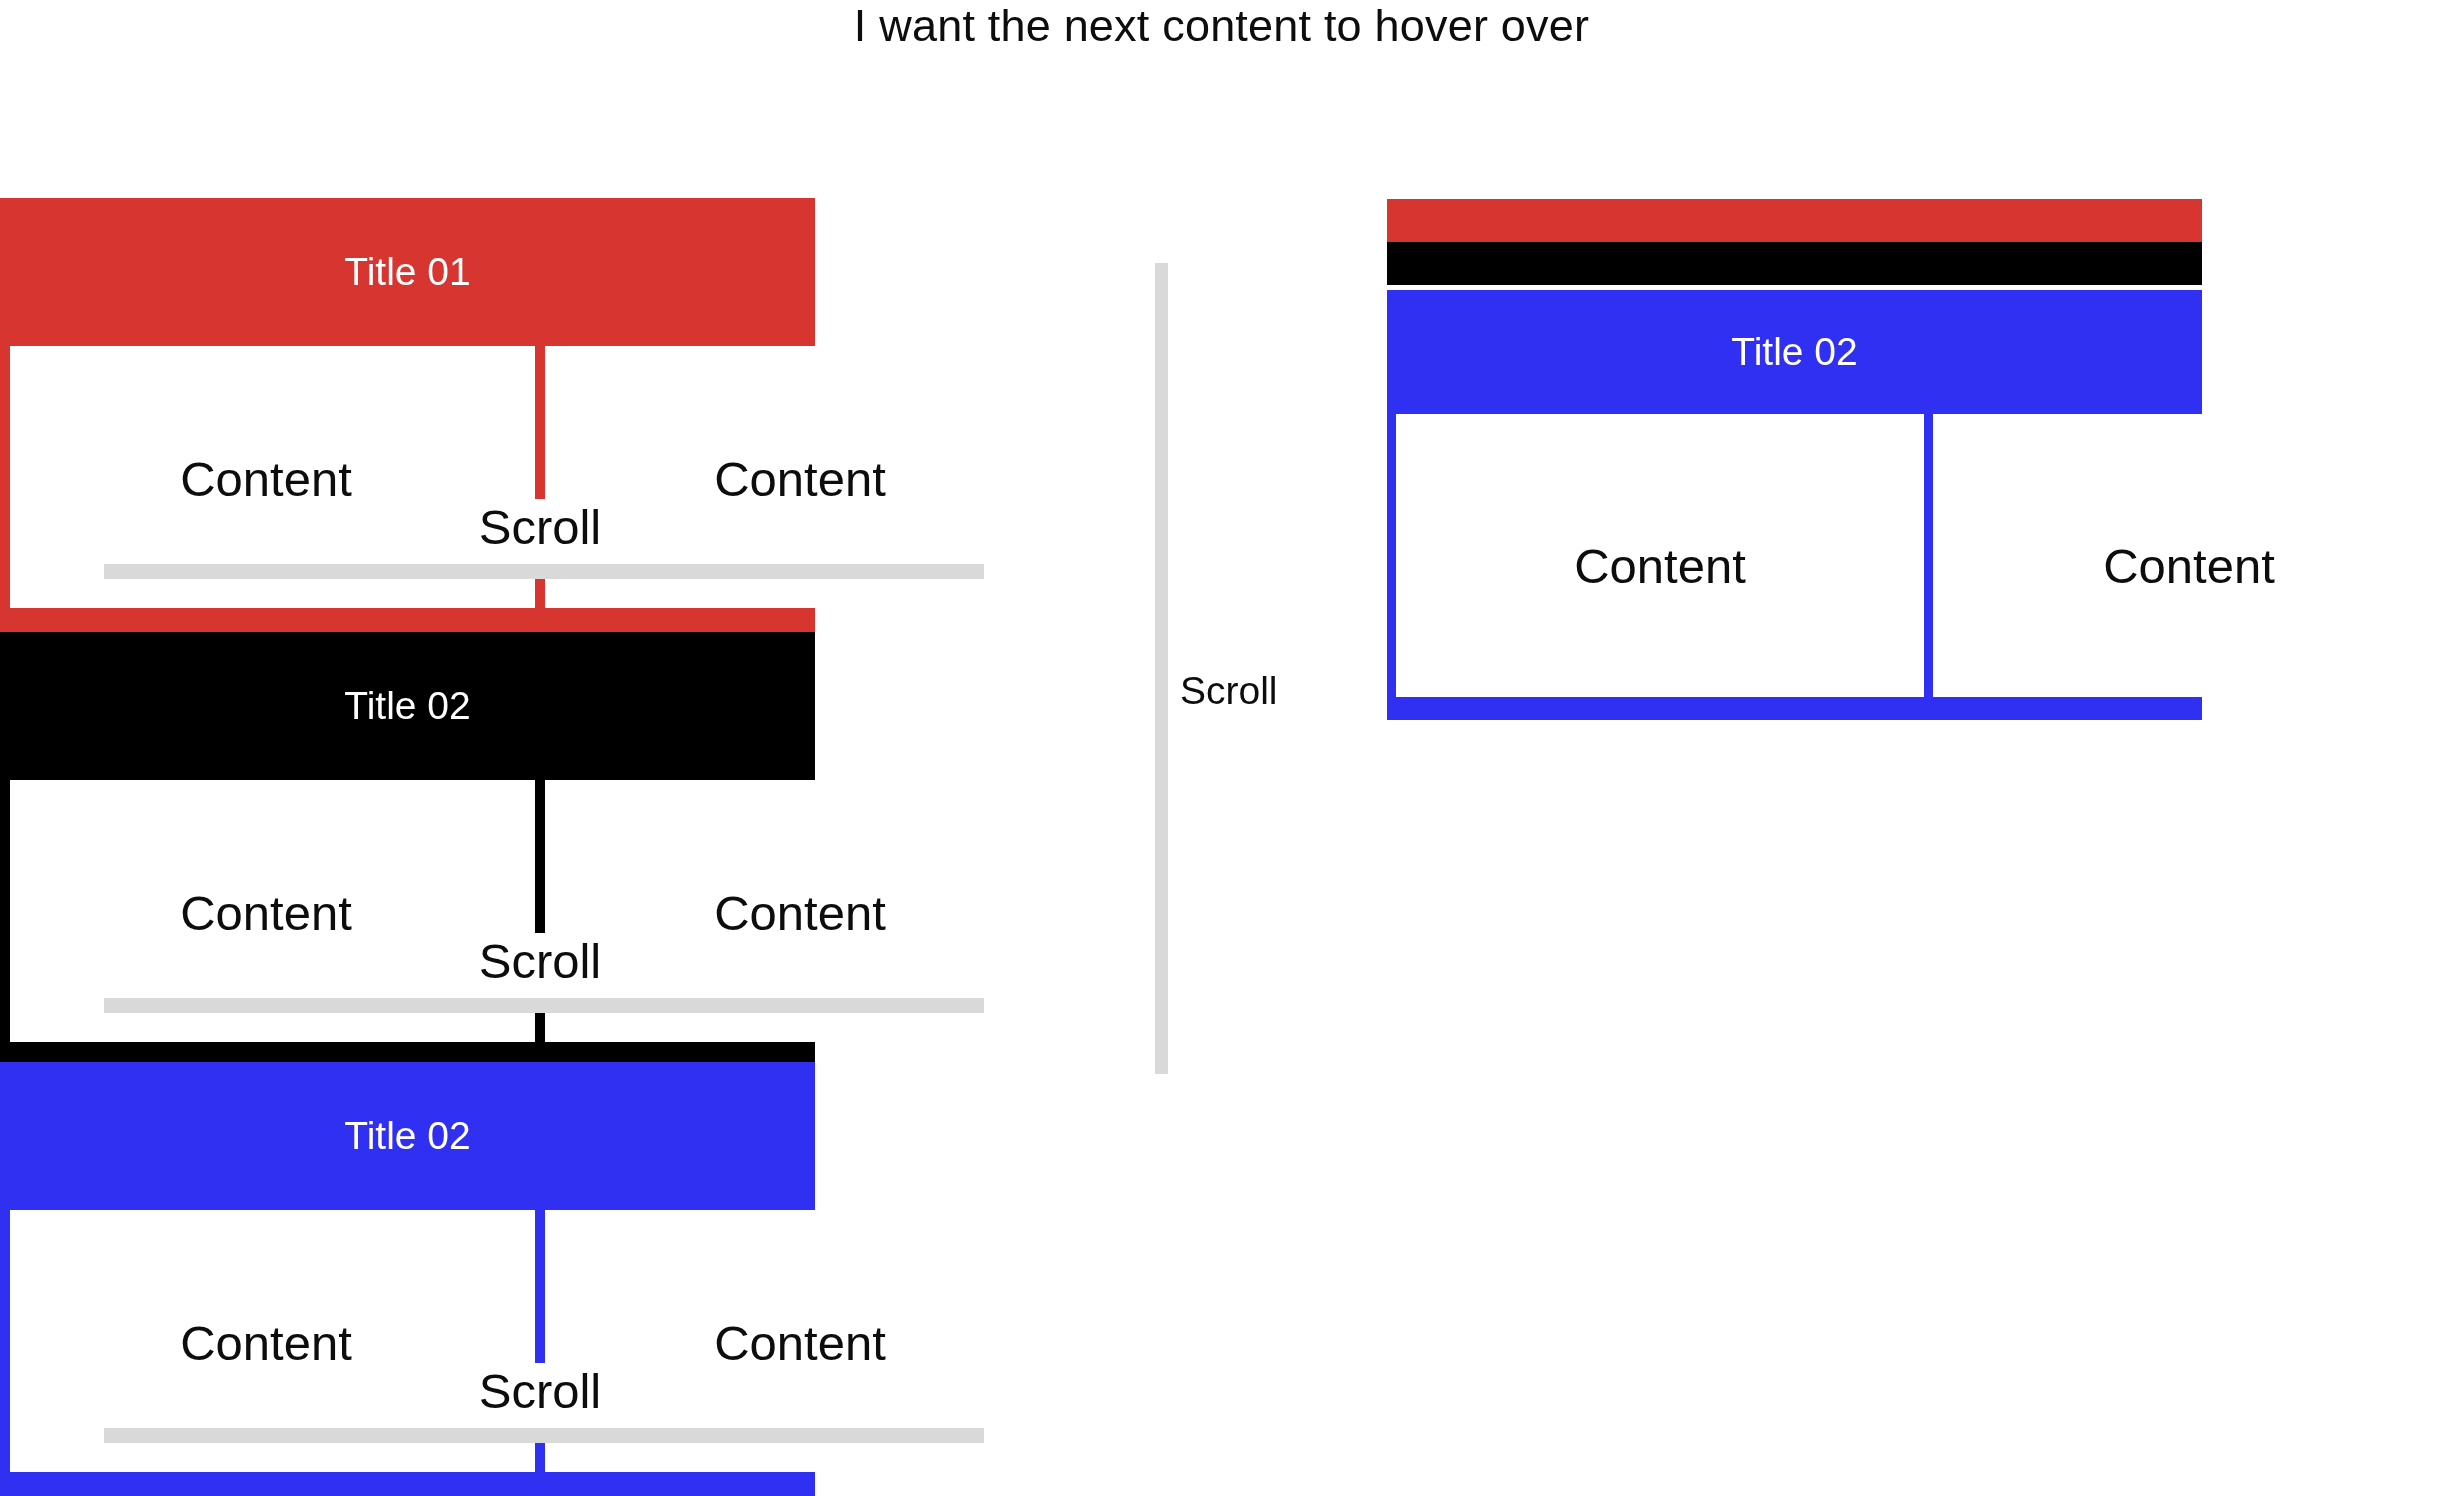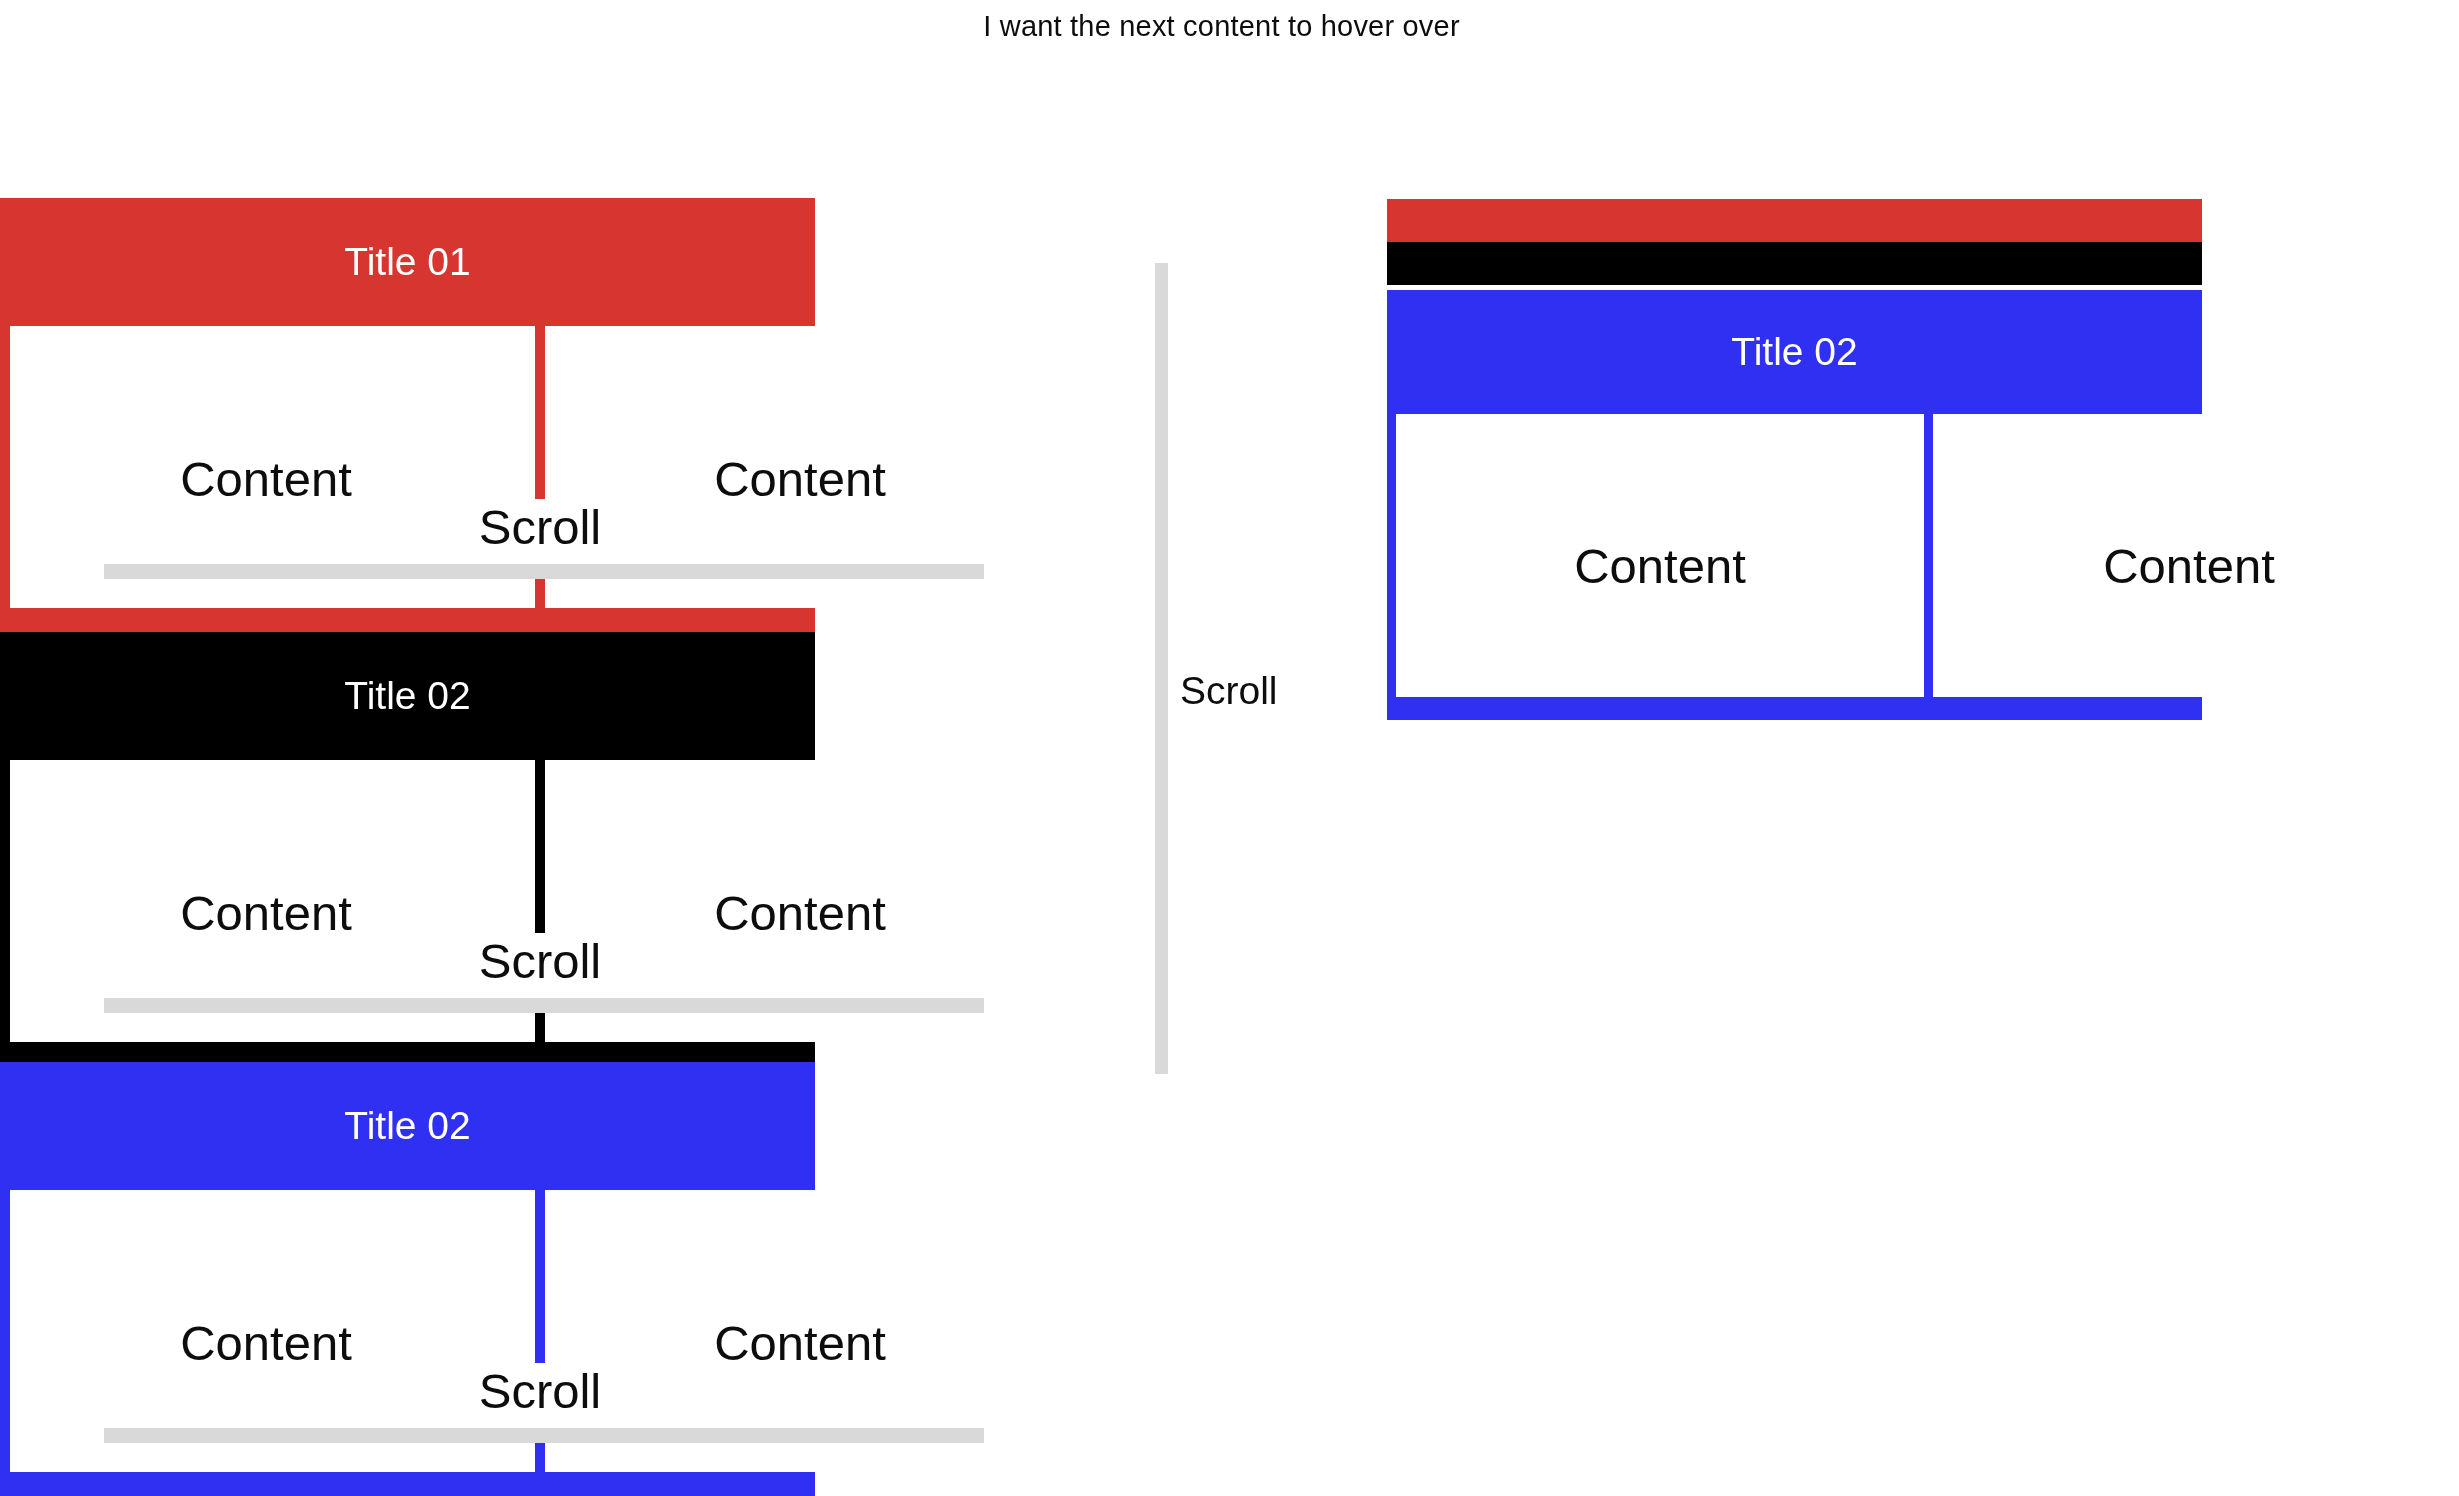--- a/index.html
+++ b/index.html
@@ -16,29 +16,29 @@
   
   .c-red   { background: #d63530; }
   .c-black { background: #000000; }
   .c-blue  { background: #3030f3; }
   .c-gray  { background: #d9d9d9; }
 
   
   .caption {
     left: 0; top: 8; width: 2443px;
     text-align: center;
-    font-size: 29px; line-height: 52px;
+    font-size: 45px; line-height: 52px;
     color: #0d0d0d;
     letter-spacing: 0.2px;
   }
 
   
   .card { left: 0; width: 815px; height: 434px; position: absolute; }
   .card .title-bar {
-    position: absolute; left: 0; top: 0; width: 815px; height: 128px;
+    position: absolute; left: 0; top: 0; width: 815px; height: 148px;
     display: flex; align-items: center; justify-content: center;
     color: #ffffff; font-size: 39px;
   }
   .card .left-border   { position: absolute; left: 0;   top: 128px; width: 9.9px;  height: 282px; }
   .card .divider-top   { position: absolute; left: 535px; top: 128px; width: 9.9px; height: 173px; }
   .card .divider-bottom{ position: absolute; left: 535px; top: 381px; width: 9.9px; height: 28.6px; }
   .card .bottom-strip  { position: absolute; left: 0;   top: 410px; width: 815px; height: 25.6px; }
   .label {
     position: absolute; width: 296px; height: 47px; line-height: 47px;
     text-align: center; font-size: 49px; color: #0d0d0d; white-space: nowrap;

